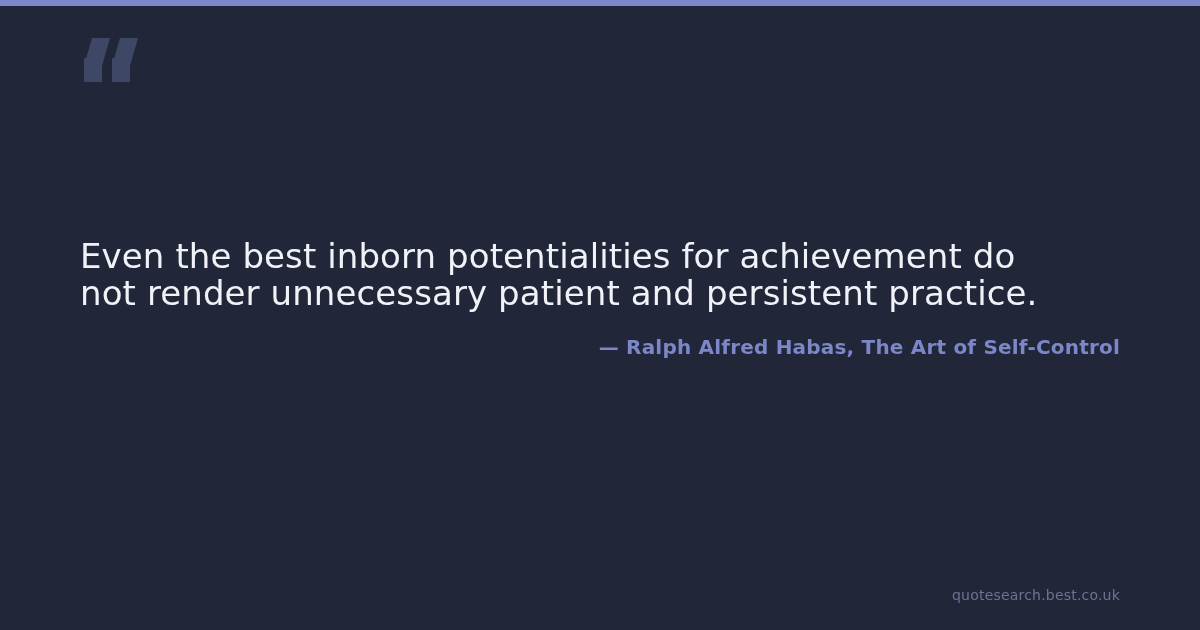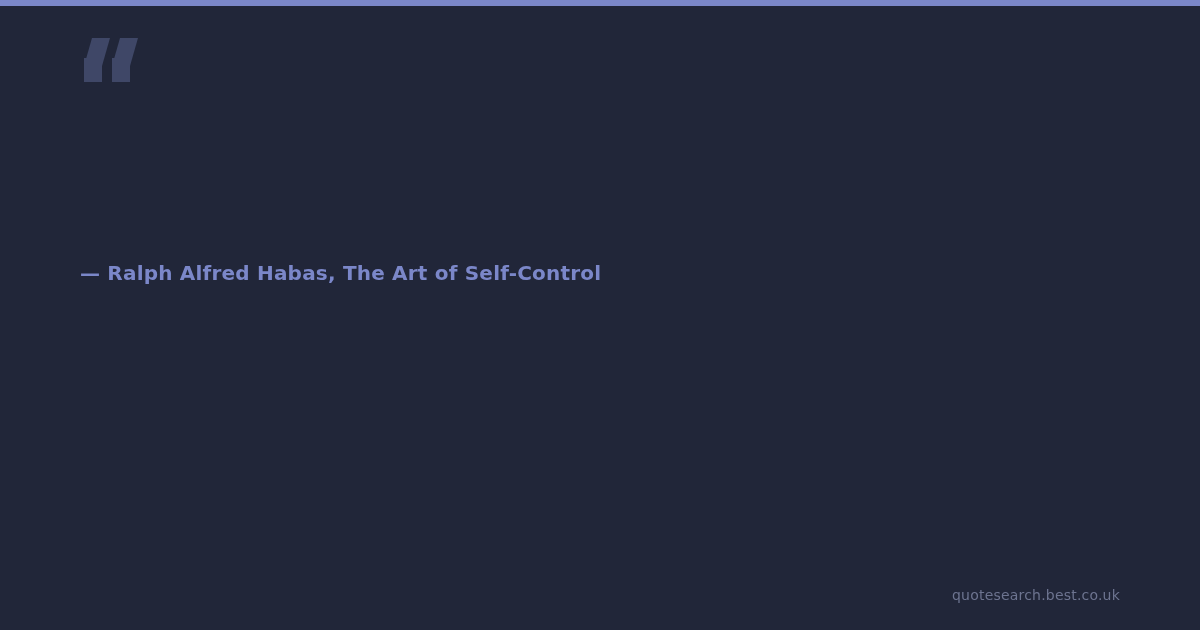--- a/index.html
+++ b/index.html
@@ -66,20 +66,21 @@
 
   #attribution {
     margin: 0;
     padding-top: 22px;
     font-size: 20px;
     line-height: 26px;
     font-weight: 700;
     color: #7b87c9;
     letter-spacing: 0.2px;
     white-space: nowrap;
+    text-align: right;
   }
 
   
   #footer {
     position: absolute;
     right: 80px;
     bottom: 26px;
     font-size: 14px;
     line-height: 18px;
     color: #6d7490;
@@ -97,19 +98,20 @@
   <div id="quote-mark">
     <svg width="60" height="44" viewBox="0 0 60 44" aria-hidden="true">
       <polygon points="12,0 30,0 22,28 4,28" fill="#3f4767"></polygon>
       <rect x="4" y="20" width="18" height="24" fill="#3f4767"></rect>
       <polygon points="40,0 58,0 50,28 32,28" fill="#3f4767"></polygon>
       <rect x="32" y="20" width="18" height="24" fill="#3f4767"></rect>
     </svg>
   </div>
 
   <div id="content">
+    <p id="quote-text">Even the best inborn potentialities for achievement do not render unnecessary patient and persistent practice.</p>
 
     <p id="attribution">— Ralph Alfred Habas, The Art of Self-Control</p>
   </div>
 
   <div id="footer">quotesearch.best.co.uk</div>
 
 </div>
 
 </body></html>

